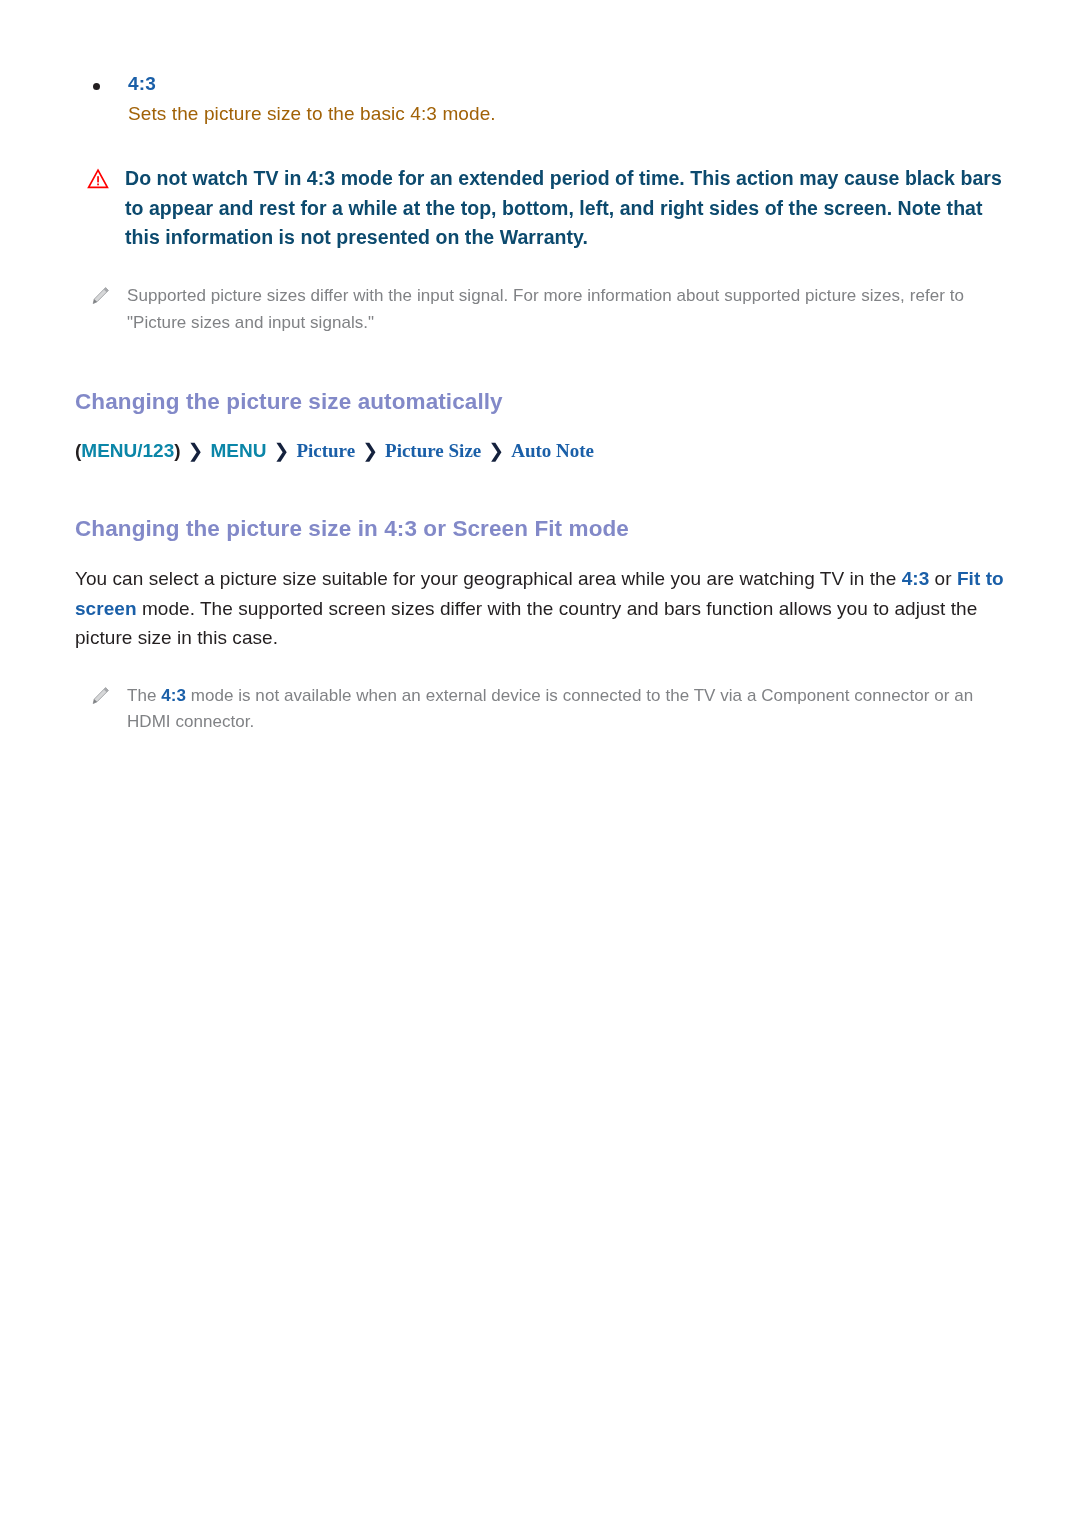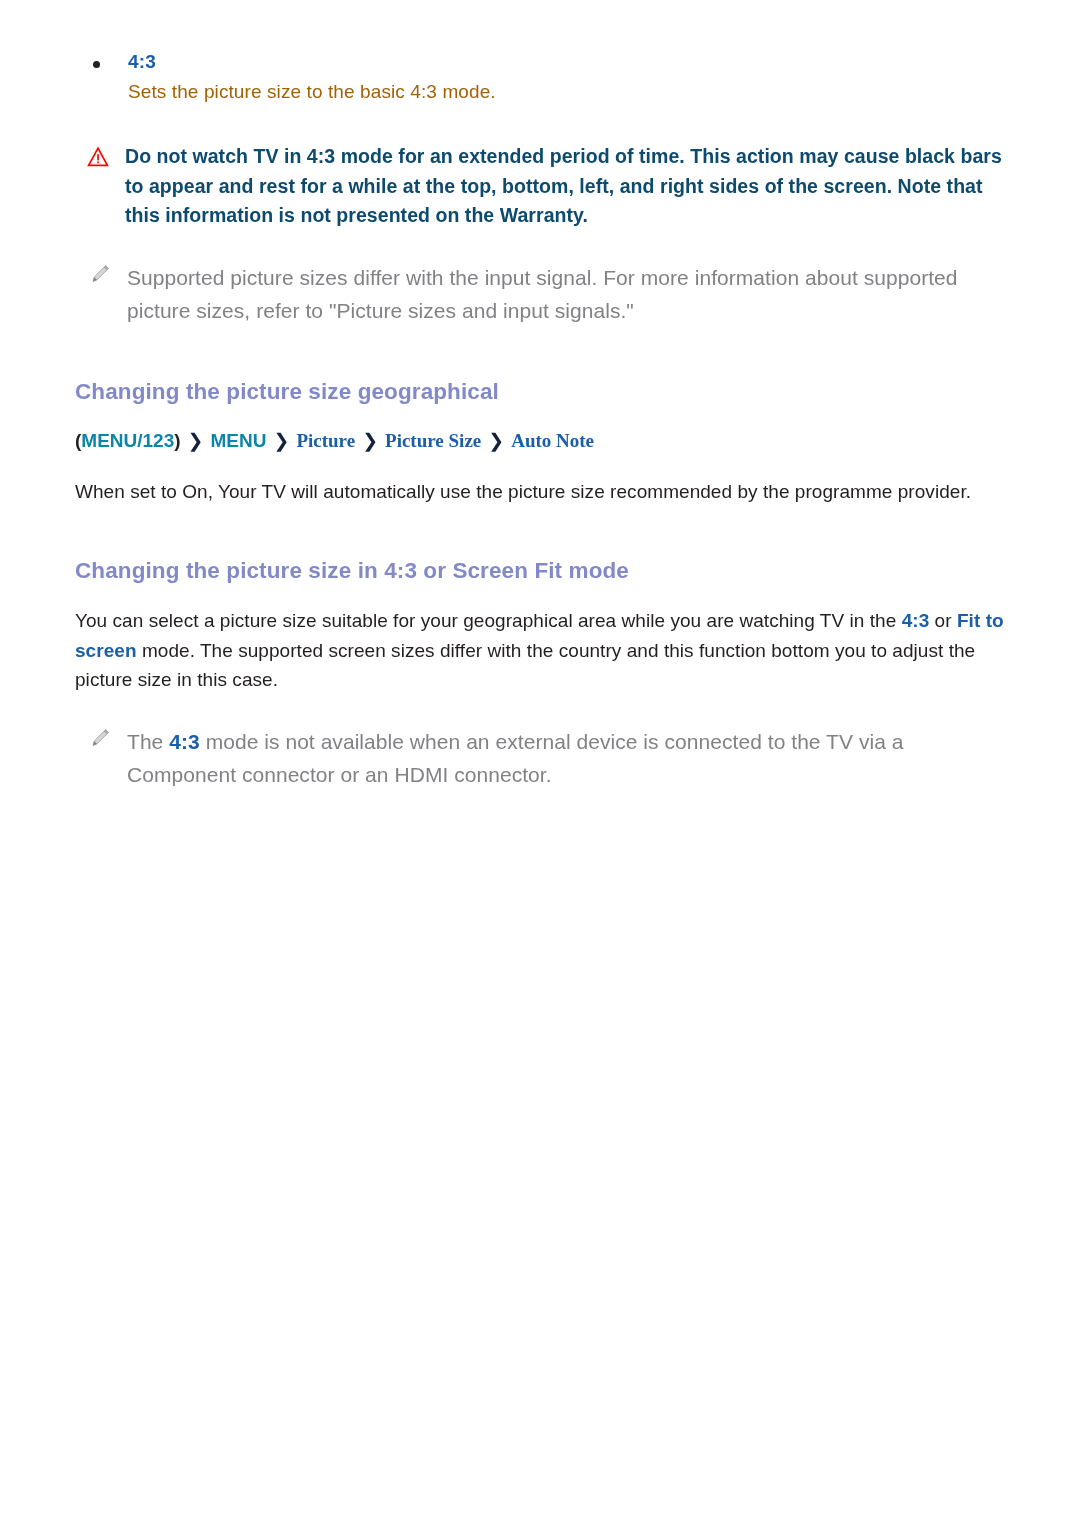--- a/index.html
+++ b/index.html
@@ -12,21 +12,21 @@
     height: 1527px;
     font-family: "Liberation Sans", sans-serif;
     color: #231f20;
     -webkit-font-smoothing: antialiased;
   }
   .page {
     position: relative;
     width: 1080px;
     height: 1210px;
     box-sizing: border-box;
-    padding: 38px 75px 0 75px;
+    padding: 60px 75px 0 75px;
   }
 
   
   .bullet-row {
     position: relative;
     padding-left: 53px;
     margin-top: 10px;
   }
   .bullet-dot {
     position: absolute;
@@ -81,21 +81,21 @@
   }
   .note-icon {
     position: absolute;
     left: 14px;
     top: 2px;
     width: 22px;
     height: 22px;
   }
   .note-text {
     color: #808285;
-    font-size: 21px;
+    font-size: 17px;
     line-height: 1.58;
     letter-spacing: 0.05px;
   }
   .note-text .hl {
     color: #1a5fa8;
     font-weight: bold;
   }
 
   
   .section-heading {
@@ -165,32 +165,31 @@
     <span class="note-icon">
       <svg viewBox="0 0 22 22" width="22" height="22" aria-hidden="true">
         <path d="M16.6 2.6 L19.4 5.4 L8.0 16.8 L4.2 18.6 L5.2 14.2 Z" fill="#d6d7d8" stroke="#a7a9ac" stroke-width="1"></path>
         <path d="M5.2 14.2 L8.0 16.8 L4.2 18.6 Z" fill="#808285"></path>
         <path d="M16.6 2.6 L19.4 5.4 L17.6 7.2 L14.8 4.4 Z" fill="#a7a9ac"></path>
       </svg>
     </span>
     <div class="note-text">Supported picture sizes differ with the input signal. For more information about supported picture sizes, refer to "Picture sizes and input signals."</div>
   </div>
 
-  <h2 class="section-heading">Changing the picture size geographical</h2>
+  <h2 class="section-heading">Changing the picture size automatically</h2>
 
   <div class="breadcrumb">
     <span class="paren">(</span><span class="crumb-teal">MENU/123</span><span class="paren">)</span><span class="sep">❯</span><span class="crumb-teal">MENU</span><span class="sep">❯</span><span class="crumb-blue">Picture</span><span class="sep">❯</span><span class="crumb-blue">Picture Size</span><span class="sep">❯</span><span class="crumb-blue">Auto Note</span>
   </div>
 
-  <p class="body-par">When set to On, Your TV will automatically use the picture size recommended by the programme provider.</p>
 
   <h2 class="section-heading">Changing the picture size in 4:3 or Screen Fit mode</h2>
 
 
-  <p class="body-par"><span>You can select a picture size suitable for your geographical area while you are watching TV in the </span><span class="hl">4:3</span><span> or </span><span class="hl">Fit to screen</span><span> mode. The supported screen sizes differ with the country and this function bottom you to adjust the picture size in this case.</span></p>
+  <p class="body-par"><span>You can select a picture size suitable for your geographical area while you are watching TV in the </span><span class="hl">4:3</span><span> or </span><span class="hl">Fit to screen</span><span> mode. The supported screen sizes differ with the country and bars function allows you to adjust the picture size in this case.</span></p>
 
   <div class="note-block">
     <span class="note-icon">
       <svg viewBox="0 0 22 22" width="22" height="22" aria-hidden="true">
         <path d="M16.6 2.6 L19.4 5.4 L8.0 16.8 L4.2 18.6 L5.2 14.2 Z" fill="#d6d7d8" stroke="#a7a9ac" stroke-width="1"></path>
         <path d="M5.2 14.2 L8.0 16.8 L4.2 18.6 Z" fill="#808285"></path>
         <path d="M16.6 2.6 L19.4 5.4 L17.6 7.2 L14.8 4.4 Z" fill="#a7a9ac"></path>
       </svg>
     </span>
     <div class="note-text"><span>The </span><span class="hl">4:3</span><span> mode is not available when an external device is connected to the TV via a Component connector or an HDMI connector.</span></div>

